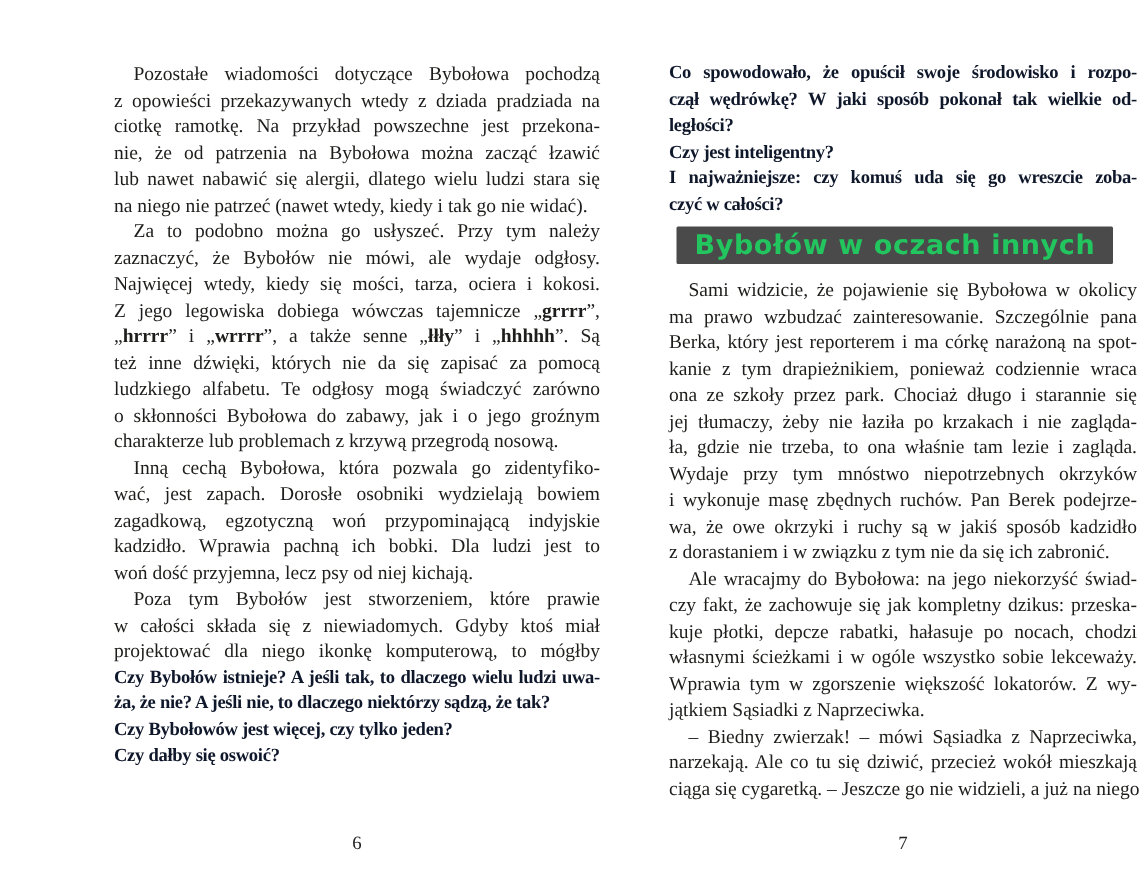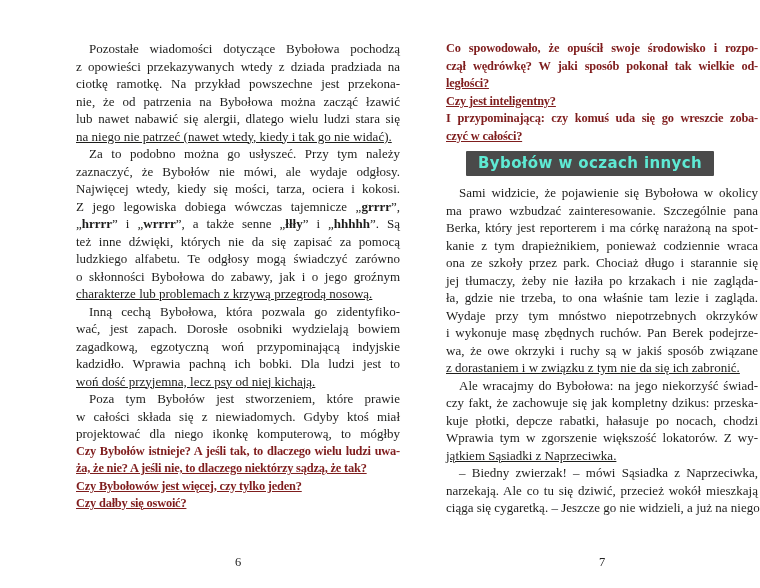--- a/index.html
+++ b/index.html
@@ -18,42 +18,42 @@
   .page.left  .text-col { left: 44px; width: 324px; }
   .page.right .text-col { left: 44px; width: 312px; }
 
   .line {
     font-size: 13px;
     line-height: 17.5px;
     white-space: nowrap;
     text-align: justify;
     text-align-last: justify;
   }
-  .line.last { text-align-last: left; text-decoration: underline; }
+  .line.last { text-align-last: left; }
   .para.indent .line:first-child { text-indent: 13px; }
 
   .para.question .line {
     font-weight: bold;
     font-size: 12.4px;
     letter-spacing: -0.2px;
-    color: #7f1d1d;
+    color: #0f172a;
   }
 
   .heading-row { margin: 6px 0 8px 0; height: 25px; }
   .chapter-banner {
     display: inline-block;
     background: #4a4a4a;
-    color: #5eead4;
+    color: #22c55e;
     font-family: "DejaVu Sans", "Liberation Sans", sans-serif;
     font-weight: bold;
-    font-size: 15px;
+    font-size: 18px;
     line-height: 25px;
     padding: 0 12px;
     letter-spacing: 0.4px;
-    margin-left: 20px;
+    margin-left: 5px;
     border-radius: 1px;
   }
 
   .page-number {
     position: absolute;
     top: 555px;
     font-size: 12.5px;
     color: #222222;
     text-align: center;
   }
@@ -116,43 +116,44 @@
     <div class="text-col">
       <div class="para question">
           <div class="line">Co spowodowało, że opuścił swoje środowisko i rozpo-</div>
           <div class="line">czął wędrówkę? W jaki sposób pokonał tak wielkie od-</div>
           <div class="line last">ległości?</div>
         </div>
       <div class="para question">
           <div class="line last">Czy jest inteligentny?</div>
         </div>
       <div class="para question">
-          <div class="line">I przypominającą: czy komuś uda się go wreszcie zoba-</div>
+          <div class="line">I najważniejsze: czy komuś uda się go wreszcie zoba-</div>
           <div class="line last">czyć w całości?</div>
         </div>
       <div class="heading-row">
         <span class="chapter-banner">Bybołów w oczach innych</span>
       </div>
       <div class="para indent">
           <div class="line">Sami widzicie, że pojawienie się Bybołowa w okolicy</div>
           <div class="line">ma prawo wzbudzać zainteresowanie. Szczególnie pana</div>
           <div class="line">Berka, który jest reporterem i ma córkę narażoną na spot-</div>
           <div class="line">kanie z tym drapieżnikiem, ponieważ codziennie wraca</div>
           <div class="line">ona ze szkoły przez park. Chociaż długo i starannie się</div>
           <div class="line">jej tłumaczy, żeby nie łaziła po krzakach i nie zagląda-</div>
           <div class="line">ła, gdzie nie trzeba, to ona właśnie tam lezie i zagląda.</div>
           <div class="line">Wydaje przy tym mnóstwo niepotrzebnych okrzyków</div>
           <div class="line">i wykonuje masę zbędnych ruchów. Pan Berek podejrze-</div>
-          <div class="line">wa, że owe okrzyki i ruchy są w jakiś sposób związane</div>
+          <div class="line">wa, że owe okrzyki i ruchy są w jakiś sposób kadzidło</div>
           <div class="line last">z dorastaniem i w związku z tym nie da się ich zabronić.</div>
         </div>
       <div class="para indent">
           <div class="line">Ale wracajmy do Bybołowa: na jego niekorzyść świad-</div>
           <div class="line">czy fakt, że zachowuje się jak kompletny dzikus: przeska-</div>
           <div class="line">kuje płotki, depcze rabatki, hałasuje po nocach, chodzi</div>
+          <div class="line">własnymi ścieżkami i w ogóle wszystko sobie lekceważy.</div>
           <div class="line">Wprawia tym w zgorszenie większość lokatorów. Z wy-</div>
           <div class="line last">jątkiem Sąsiadki z Naprzeciwka.</div>
         </div>
       <div class="para indent">
           <div class="line">– Biedny zwierzak! – mówi Sąsiadka z Naprzeciwka,</div>
           <div class="line">narzekają. Ale co tu się dziwić, przecież wokół mieszkają</div>
           <div class="line">ciąga się cygaretką. – Jeszcze go nie widzieli, a już na niego</div>
         </div>
     </div>
     <div class="page-number">7</div>

